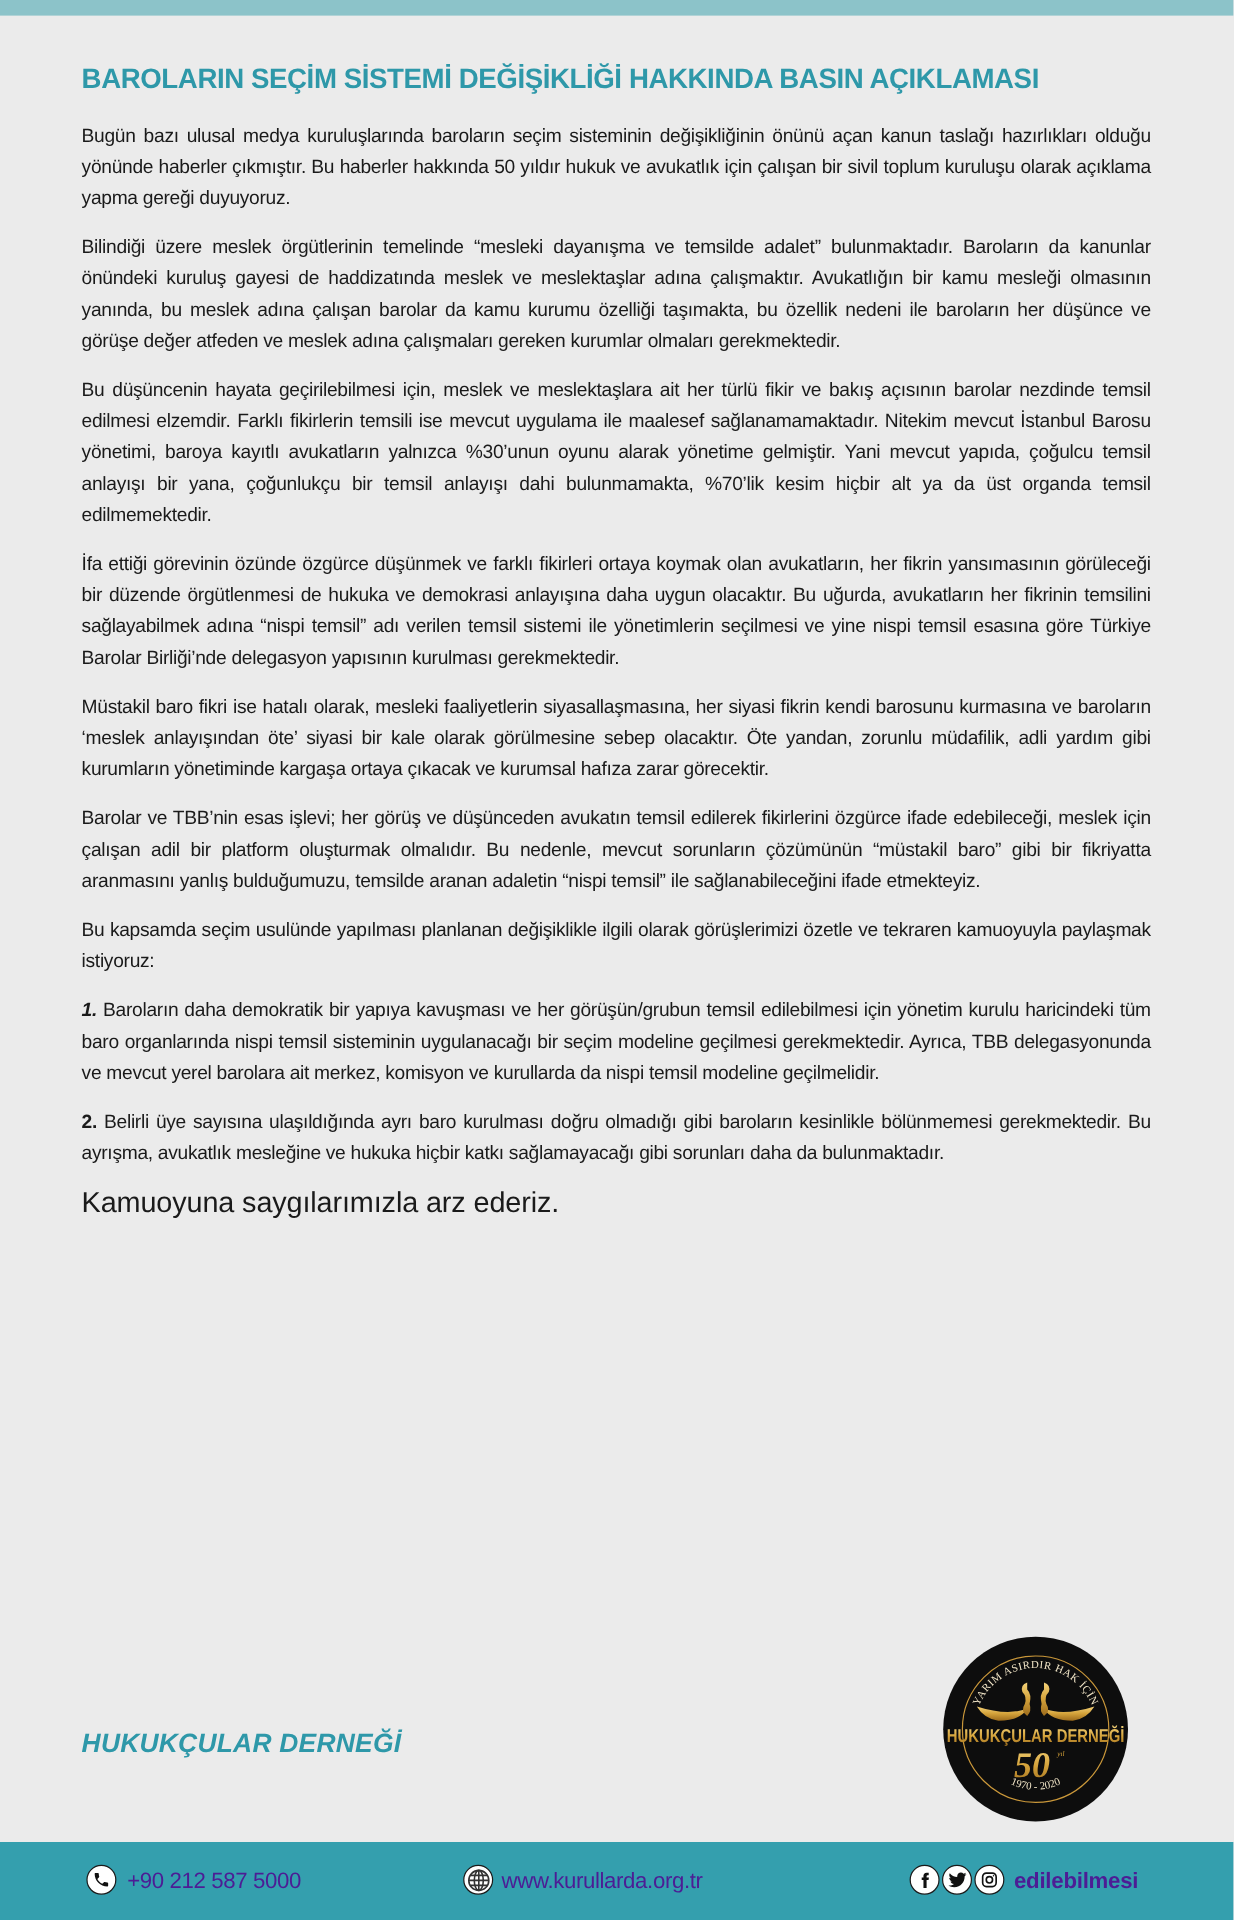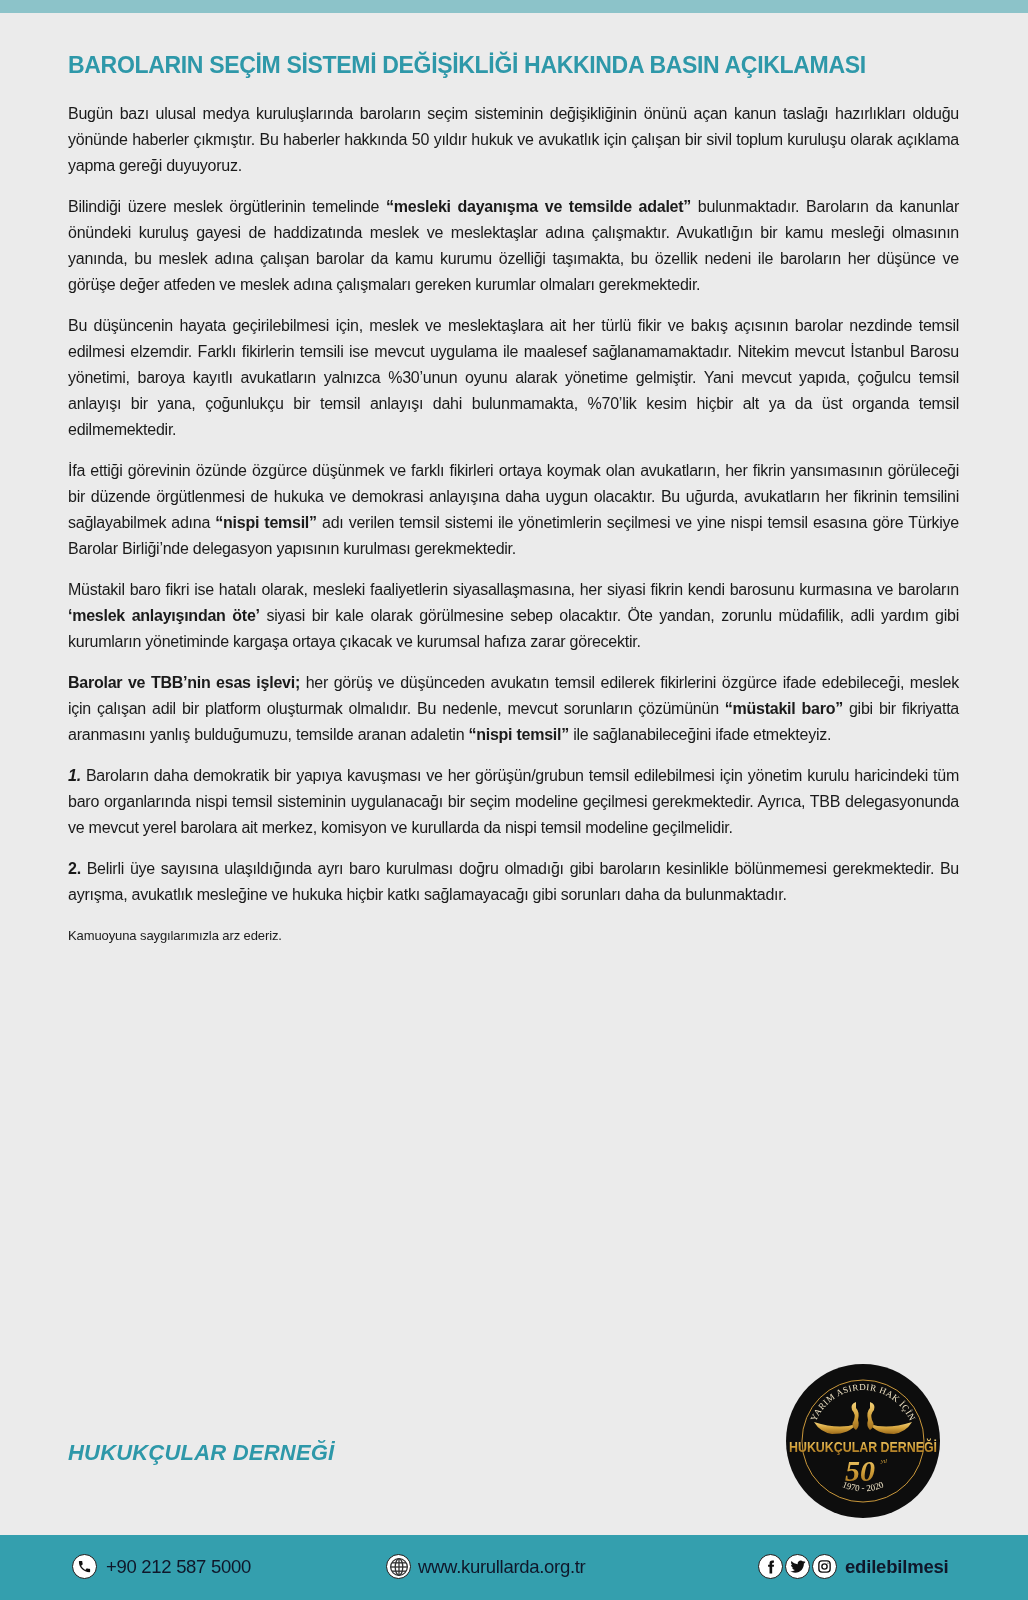--- a/index.html
+++ b/index.html
@@ -31,39 +31,39 @@
     }
     .para {
       font-size: 16px;
       line-height: 26px;
       text-align: justify;
       text-align-last: left;
       margin-bottom: 15px;
       letter-spacing: -0.25px;
       word-spacing: 0px;
     }
-    .para b { font-weight: bold; }
+    .para b { font-weight: normal; }
     .num-italic { font-weight: bold; font-style: italic; }
     .num-bold { font-weight: bold; }
     .closing {
-      font-size: 13px; line-height: 26px; letter-spacing: -0.1px;
+      font-size: 24px; line-height: 26px; letter-spacing: -0.1px;
       margin-top: 0;
     }
     .signature {
       position: absolute; left: 68px; top: 1440px;
       color: #2e98a9; font-weight: bold; font-style: italic;
       font-size: 22px; letter-spacing: 0.2px;
     }
     .seal {
       position: absolute; left: 784px; top: 1362px; width: 158px; height: 158px;
     }
     .footer {
       position: absolute; left: 0; top: 1535px; width: 1028px; height: 65px;
       background: #349fae;
-      color: #0f172a;
+      color: #4c1d95;
     }
     .footer-item {
       position: absolute; top: 19px; display: flex; align-items: center;
       font-size: 18.5px; letter-spacing: -0.3px;
     }
     .footer-phone { left: 72px; }
     .footer-web { left: 386px; }
     .footer-social { left: 758px; }
     .footer-social .handle { font-weight: bold; font-size: 18.5px; margin-left: 6px; letter-spacing: -0.2px; }
     .circle-icon {
@@ -88,20 +88,21 @@
   <p class="para"><span>Bilindiği üzere meslek örgütlerinin temelinde </span><b>“mesleki dayanışma ve temsilde adalet”</b><span> bulunmaktadır. Baroların da kanunlar önündeki kuruluş gayesi de haddizatında meslek ve meslektaşlar adına çalışmaktır. Avukatlığın bir kamu mesleği olmasının yanında, bu meslek adına çalışan barolar da kamu kurumu özelliği taşımakta, bu özellik nedeni ile baroların her düşünce ve görüşe değer atfeden ve meslek adına çalışmaları gereken kurumlar olmaları gerekmektedir.</span></p>
 
   <p class="para">Bu düşüncenin hayata geçirilebilmesi için, meslek ve meslektaşlara ait her türlü fikir ve bakış açısının barolar nezdinde temsil edilmesi elzemdir. Farklı fikirlerin temsili ise mevcut uygulama ile maalesef sağlanamamaktadır. Nitekim mevcut İstanbul Barosu yönetimi, baroya kayıtlı avukatların yalnızca %30’unun oyunu alarak yönetime gelmiştir. Yani mevcut yapıda, çoğulcu temsil anlayışı bir yana, çoğunlukçu bir temsil anlayışı dahi bulunmamakta, %70’lik kesim hiçbir alt ya da üst organda temsil edilmemektedir.</p>
 
   <p class="para"><span>İfa ettiği görevinin özünde özgürce düşünmek ve farklı fikirleri ortaya koymak olan avukatların, her fikrin yansımasının görüleceği bir düzende örgütlenmesi de hukuka ve demokrasi anlayışına daha uygun olacaktır. Bu uğurda, avukatların her fikrinin temsilini sağlayabilmek adına </span><b>“nispi temsil”</b><span> adı verilen temsil sistemi ile yönetimlerin seçilmesi ve yine nispi temsil esasına göre Türkiye Barolar Birliği’nde delegasyon yapısının kurulması gerekmektedir.</span></p>
 
   <p class="para"><span>Müstakil baro fikri ise hatalı olarak, mesleki faaliyetlerin siyasallaşmasına, her siyasi fikrin kendi barosunu kurmasına ve baroların </span><b>‘meslek anlayışından öte’</b><span> siyasi bir kale olarak görülmesine sebep olacaktır. Öte yandan, zorunlu müdafilik, adli yardım gibi kurumların yönetiminde kargaşa ortaya çıkacak ve kurumsal hafıza zarar görecektir.</span></p>
 
   <p class="para"><b>Barolar ve TBB’nin esas işlevi;</b><span> her görüş ve düşünceden avukatın temsil edilerek fikirlerini özgürce ifade edebileceği, meslek için çalışan adil bir platform oluşturmak olmalıdır. Bu nedenle, mevcut sorunların çözümünün </span><b>“müstakil baro”</b><span> gibi bir fikriyatta aranmasını yanlış bulduğumuzu, temsilde aranan adaletin </span><b>“nispi temsil”</b><span> ile sağlanabileceğini ifade etmekteyiz.</span></p>
 
+  <p class="para">Bu kapsamda seçim usulünde yapılması planlanan değişiklikle ilgili olarak görüşlerimizi özetle ve tekraren kamuoyuyla paylaşmak istiyoruz:</p>
 
   <p class="para"><span class="num-italic">1.</span><span> Baroların daha demokratik bir yapıya kavuşması ve her görüşün/grubun temsil edilebilmesi için yönetim kurulu haricindeki tüm baro organlarında nispi temsil sisteminin uygulanacağı bir seçim modeline geçilmesi gerekmektedir. Ayrıca, TBB delegasyonunda ve mevcut yerel barolara ait merkez, komisyon ve kurullarda da nispi temsil modeline geçilmelidir.</span></p>
 
   <p class="para"><span class="num-bold">2.</span><span> Belirli üye sayısına ulaşıldığında ayrı baro kurulması doğru olmadığı gibi baroların kesinlikle bölünmemesi gerekmektedir. Bu ayrışma, avukatlık mesleğine ve hukuka hiçbir katkı sağlamayacağı gibi sorunları daha da bulunmaktadır.</span></p>
 
 
   <p class="closing">Kamuoyuna saygılarımızla arz ederiz.</p>
 </div>
 
 <div class="signature">HUKUKÇULAR DERNEĞİ</div>

